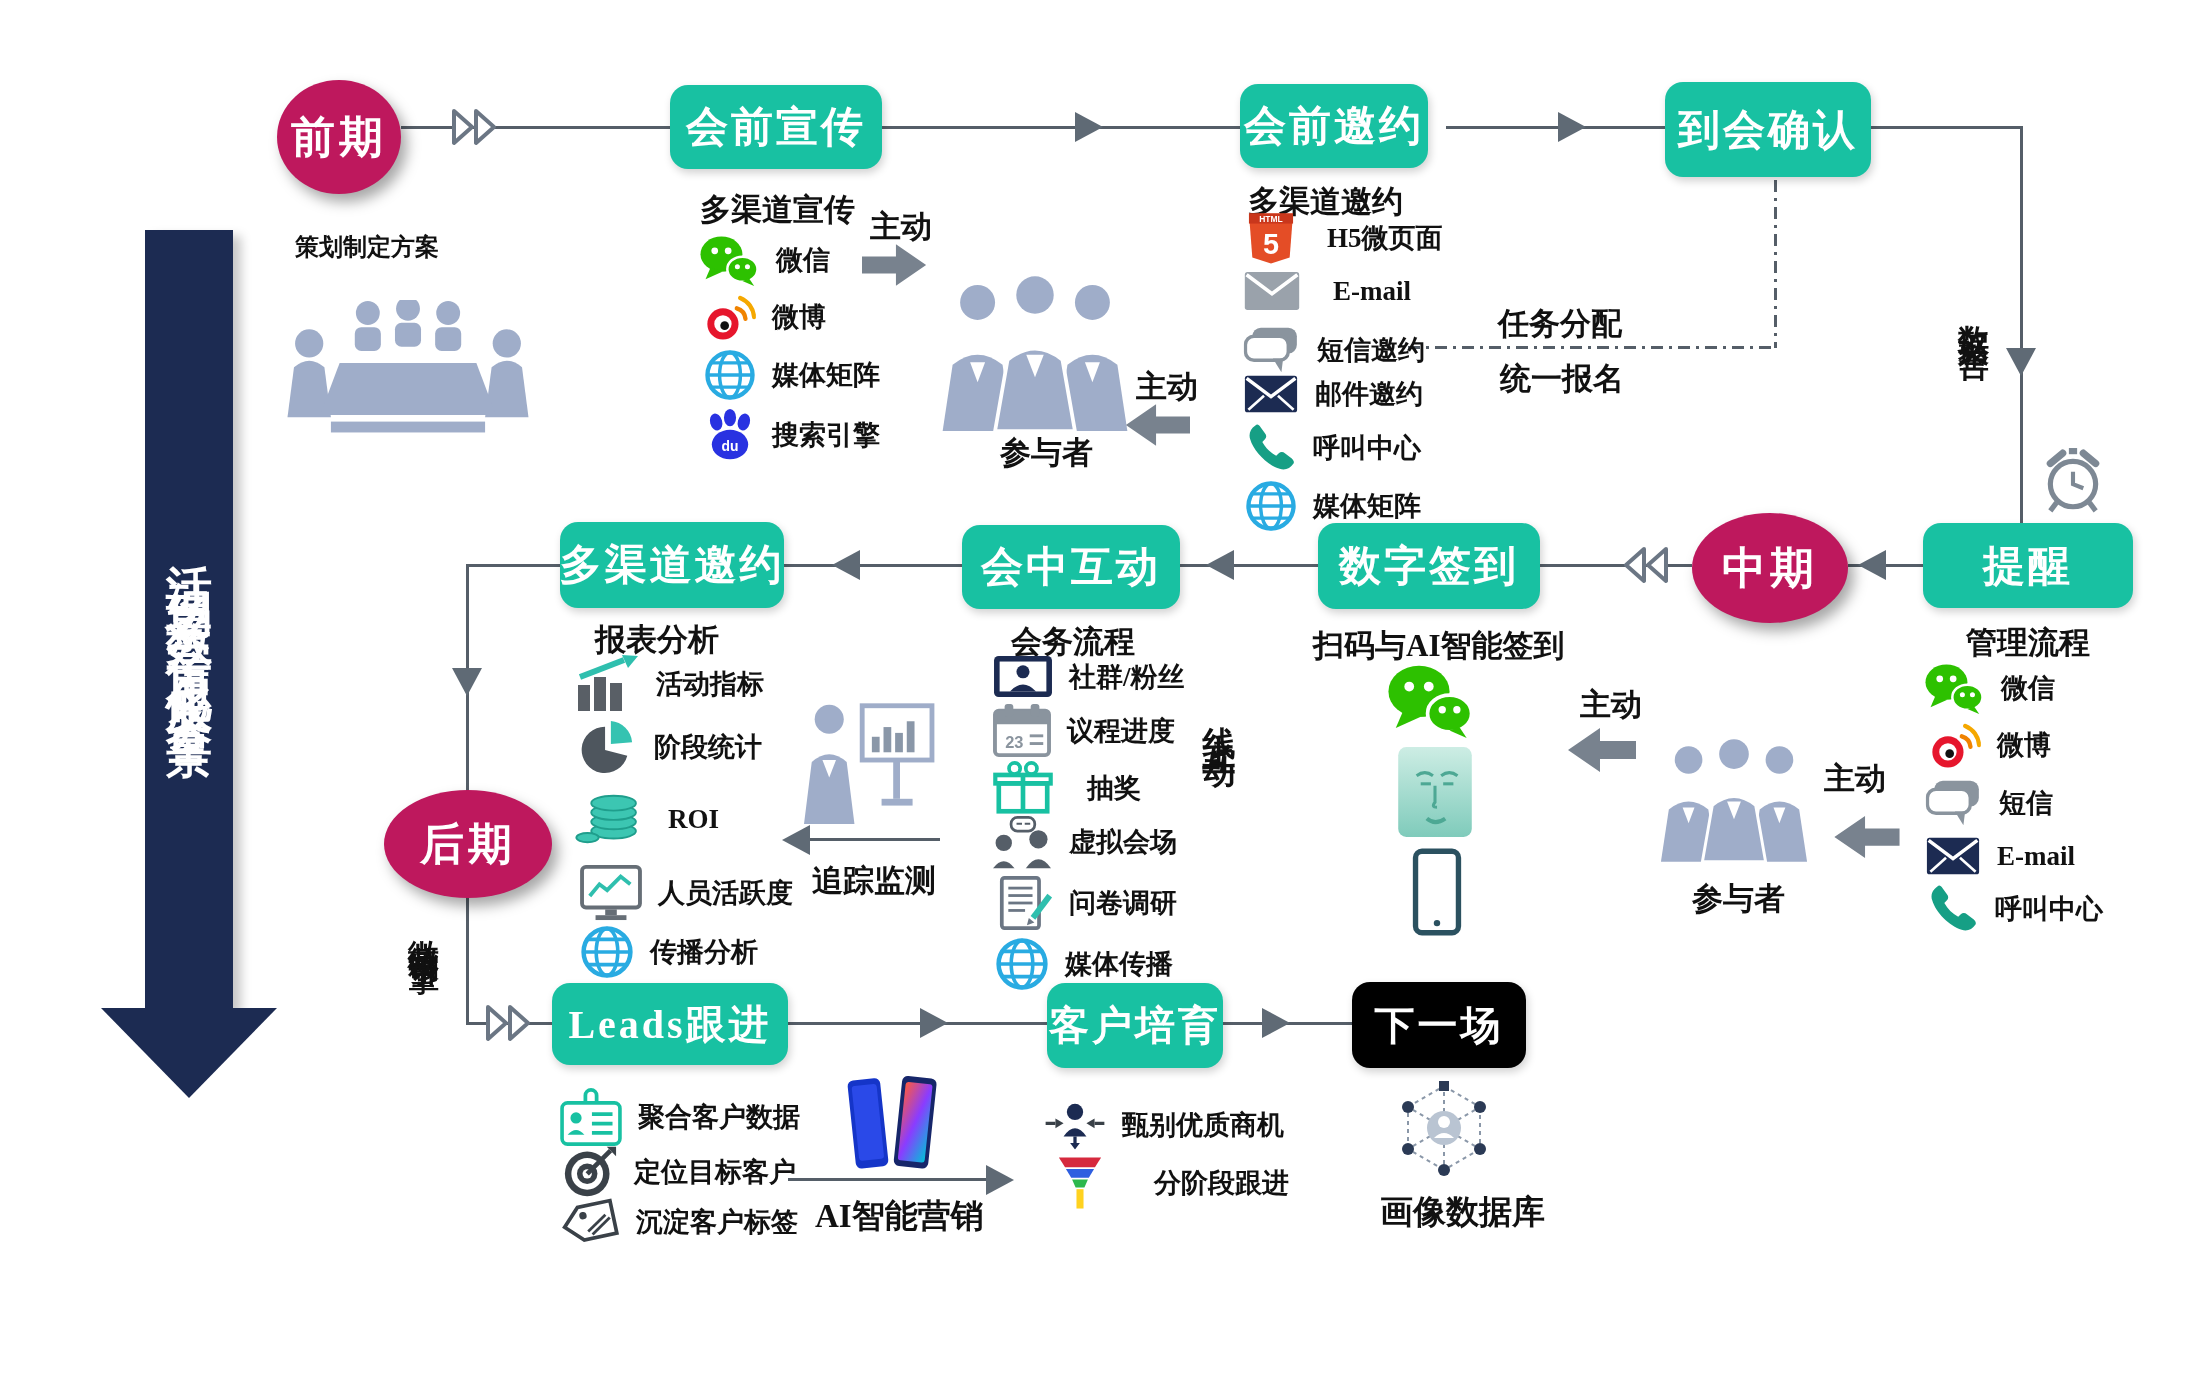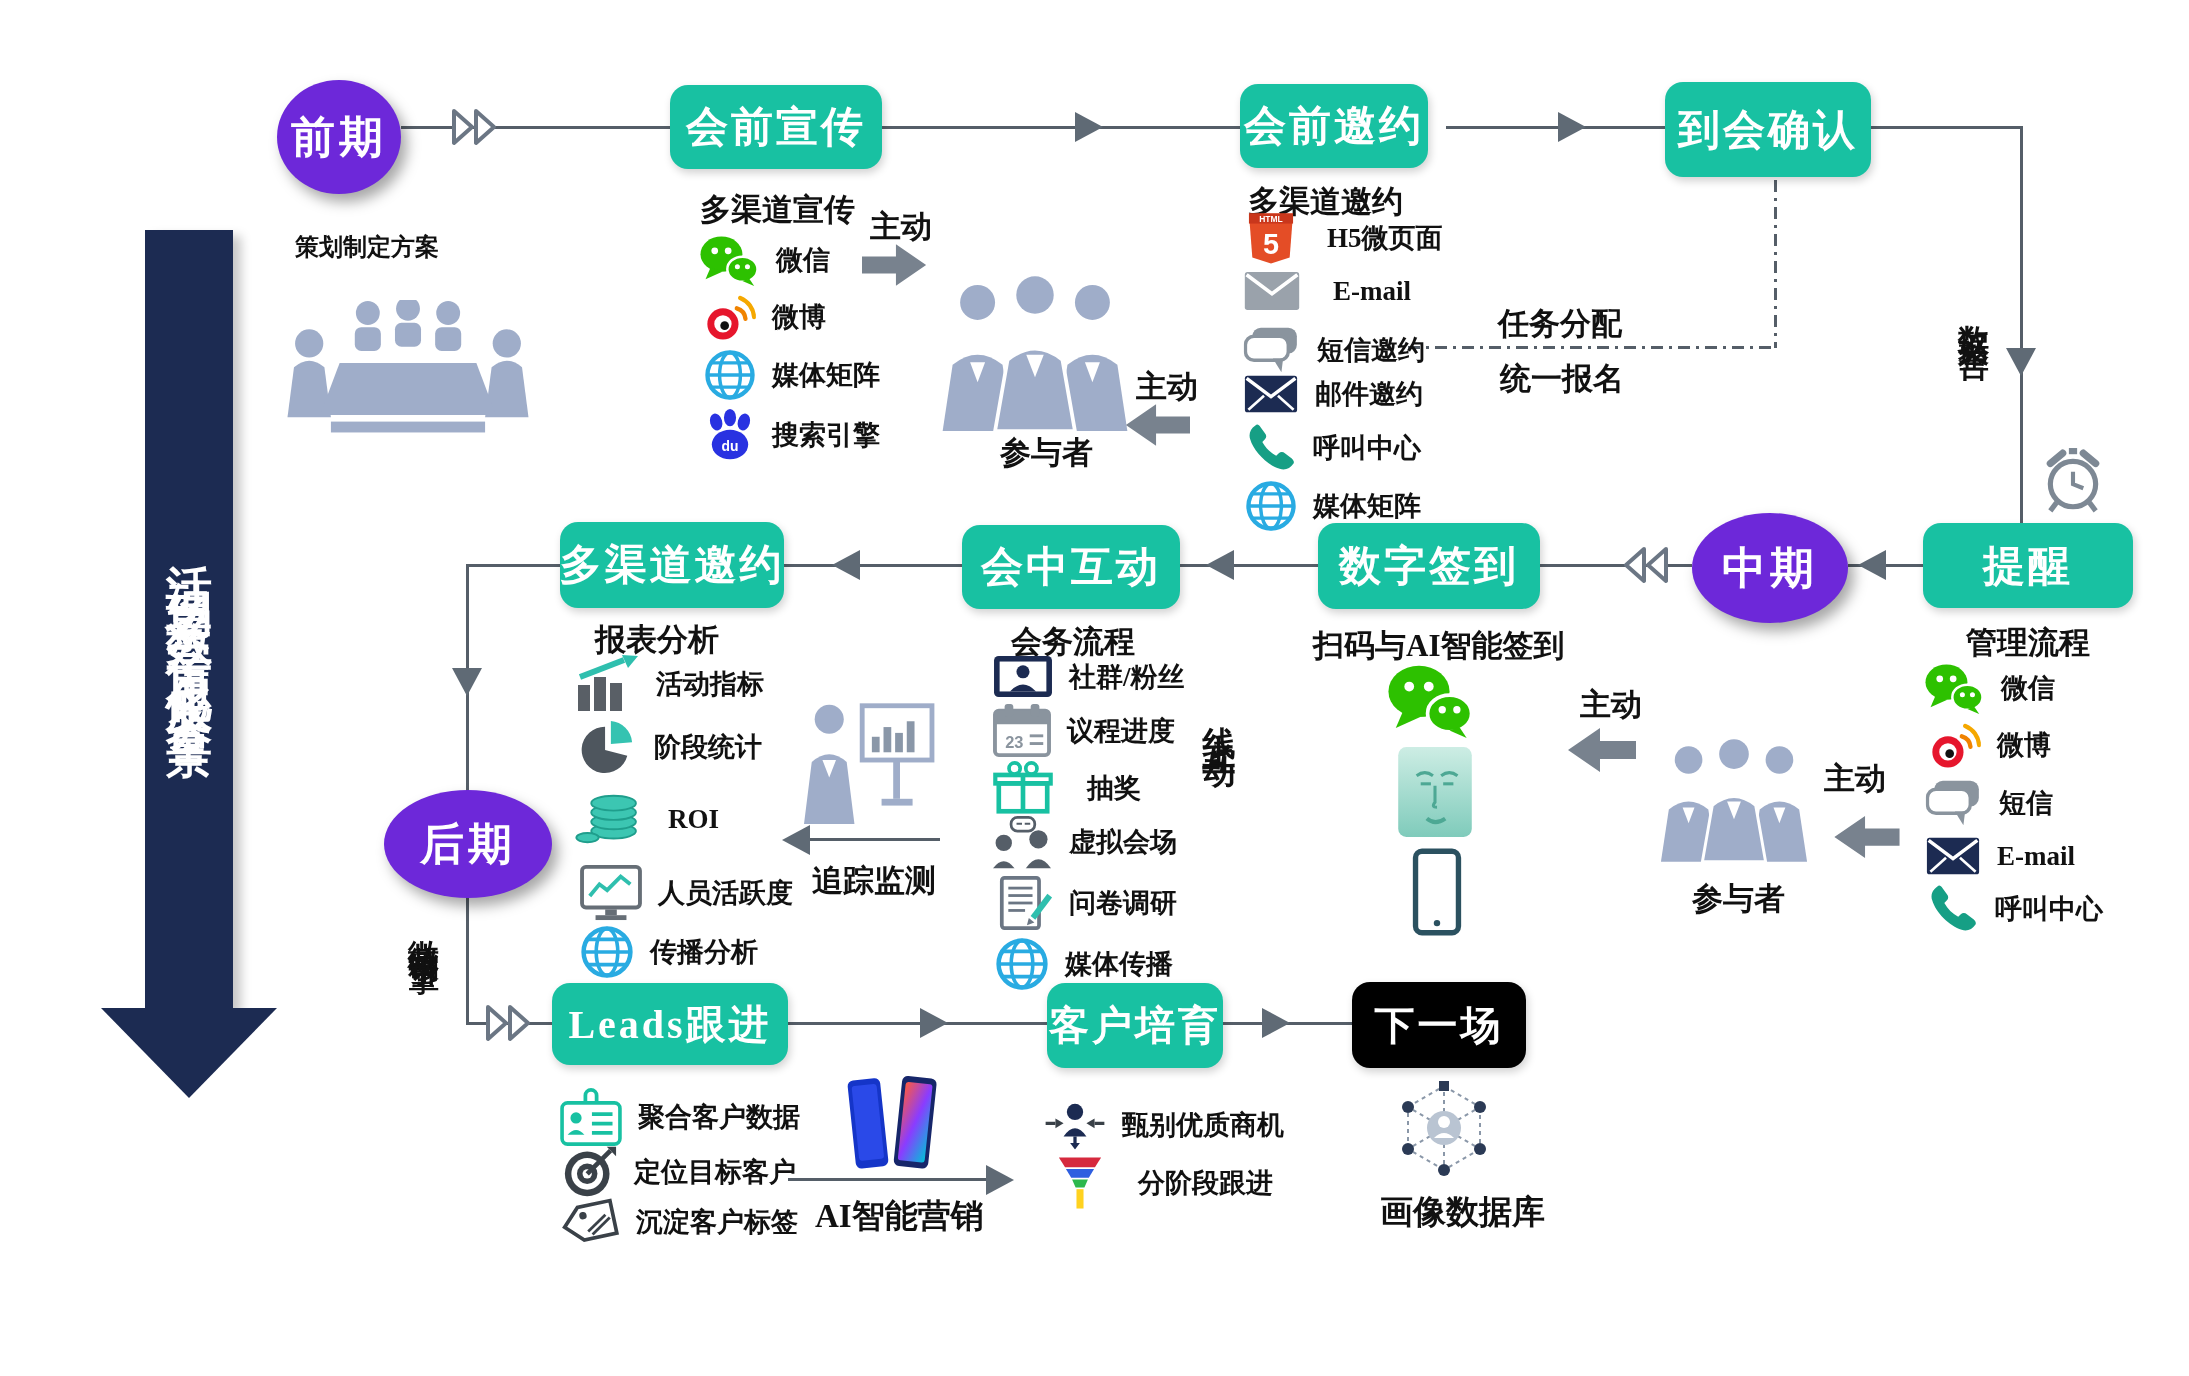--- a/index.html
+++ b/index.html
@@ -3,21 +3,21 @@
 <meta charset="utf-8">
 <style>
   html,body{margin:0;padding:0;background:#fff;}
   .canvas{position:relative;width:2189px;height:1376px;background:#fff;overflow:hidden;
           font-family:"Liberation Serif","DejaVu Serif",serif;color:#111;}
   .abs{position:absolute;}
   .node{position:absolute;background:#18C1A2;color:#fff;border-radius:18px;display:flex;
         align-items:center;justify-content:center;font-size:42px;font-weight:bold;
         letter-spacing:3px;box-shadow:2px 4px 8px rgba(0,0,0,.18);white-space:nowrap;}
   .node.navy{background:#000000;text-align:right;}
-  .ellipse{position:absolute;background:#6d28d9;color:#fff;border-radius:50%;display:flex;
+  .ellipse{position:absolute;background:#be185d;color:#fff;border-radius:50%;display:flex;
         align-items:center;justify-content:center;font-size:44px;font-weight:bold;
         letter-spacing:4px;box-shadow:6px 8px 14px rgba(0,0,0,.35);}
   .hline{position:absolute;height:3px;background:#555E68;}
   .vline{position:absolute;width:3px;background:#555E68;}
   .dashdot-h{position:absolute;height:3px;background-image:repeating-linear-gradient(to right,
        #555E68 0 12px,transparent 12px 18px,#555E68 18px 21px,transparent 21px 27px);}
   .dashdot-v{position:absolute;width:3px;background-image:repeating-linear-gradient(to bottom,
        #555E68 0 12px,transparent 12px 18px,#555E68 18px 21px,transparent 21px 27px);}
   .tri-r{position:absolute;width:0;height:0;border-top:15px solid transparent;
        border-bottom:15px solid transparent;border-left:28px solid #5F6A75;}
@@ -671,21 +671,21 @@
 <div class="row" style="left:1044px;top:1100px">
   <svg width="62" height="50" viewBox="0 0 76 60">
         <use href="#sym-personpick"></use>
       </svg>
   <span class="label">甄别优质商机</span>
 </div>
 <div class="row" style="left:1058px;top:1155px">
   <svg width="44" height="56" viewBox="0 0 50 62">
         <use href="#sym-funnel"></use>
       </svg>
-  <span class="label" style="margin-left:20px">分阶段跟进</span>
+  <span class="label" style="margin-left:36px">分阶段跟进</span>
 </div>
 
 <svg class="abs" style="left:1398px;top:1076px" width="92" height="106">
       <use href="#sym-avatarnet"></use>
     </svg>
 <div class="note" style="left:1380px;top:1190px;font-size:33px">画像数据库</div>
 
 </div>
 
 </body></html>

